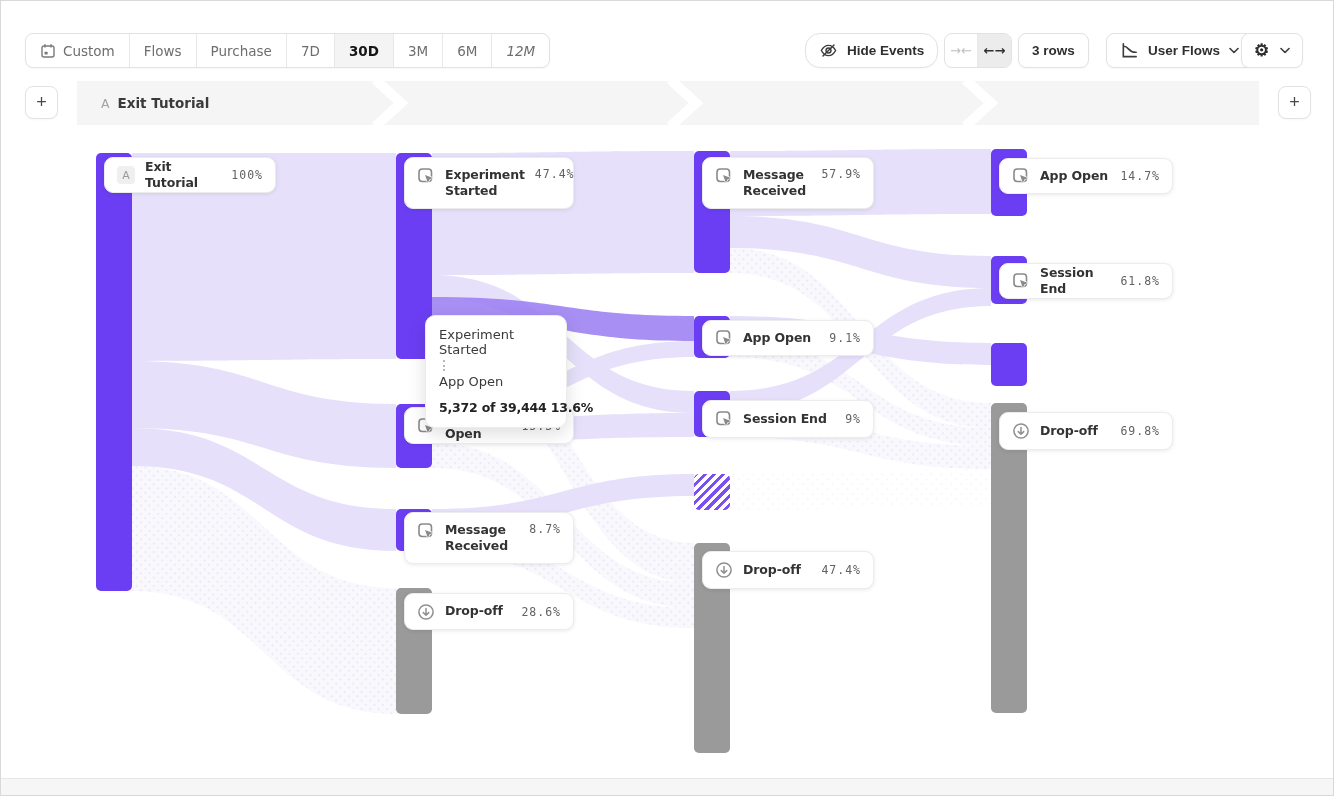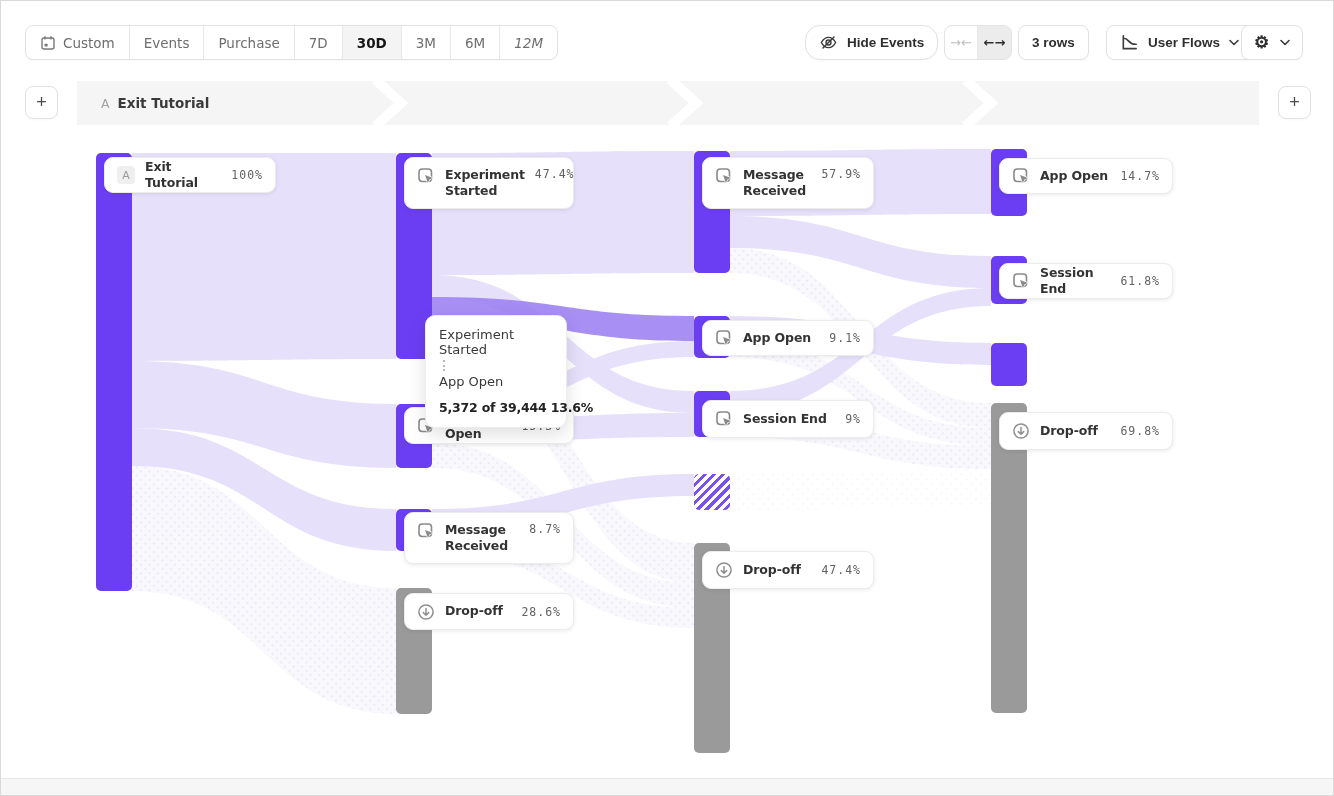--- a/index.html
+++ b/index.html
@@ -2,21 +2,21 @@
 <html><head>
 <meta charset="utf-8">
 <style>
   * { margin:0; padding:0; box-sizing:border-box; }
   html,body { background:#fff; }
   body { font-family:"DejaVu Sans","Liberation Sans",sans-serif; }
   .app { position:relative; width:1334px; height:796px; background:#fff;
          border:1px solid #d9d9d9; overflow:hidden; }
 
   
-  .toolbar { position:absolute; left:0; top:0; width:100%; height:72px; }
+  .toolbar { position:absolute; left:0; top:8px; width:100%; height:72px; }
   .seg-group { position:absolute; display:flex; align-items:stretch; background:#fff;
                border:1px solid #e2e2e2; border-radius:8px; overflow:hidden; height:35px;
                box-shadow:0 1px 2px rgba(0,0,0,.03); }
   .seg-item { display:flex; align-items:center; gap:7px; padding:0 14px; font-size:13.5px;
               color:#6e6e6e; border-right:1px solid #e8e8e8; cursor:pointer; white-space:nowrap; }
   .seg-item:last-child { border-right:none;font-style:italic; }
   .seg-item.active { background:#f4f4f4; color:#161616; font-weight:700; }
   .btn { position:absolute; height:35px; display:flex; align-items:center; gap:9px;
          background:#fff; border:1px solid #e2e2e2; border-radius:8px; padding:0 13px;
          font-size:13.5px; color:#2f2f2f; font-weight:600; cursor:pointer;
@@ -79,21 +79,21 @@
           <span class="ico">
             <svg width="16" height="16" viewBox="0 0 16 16">
               <rect x="2" y="3" width="12" height="11" rx="2" fill="none" stroke="#7a7a7a" stroke-width="1.4"></rect>
               <path d="M5 1.8 V4 M11 1.8 V4" stroke="#7a7a7a" stroke-width="1.4" stroke-linecap="round"></path>
               <rect x="4.6" y="8.7" width="3" height="2.8" rx="0.6" fill="#7a7a7a"></rect>
             </svg>
           </span>
           <span>Custom</span>
         </div>
         <div class="seg-item">
-          <span>Events</span>
+          <span>Flows</span>
         </div>
         <div class="seg-item">
           <span>Purchase</span>
         </div>
         <div class="seg-item">
           <span>7D</span>
         </div>
         <div class="seg-item active">
           <span>30D</span>
         </div>

